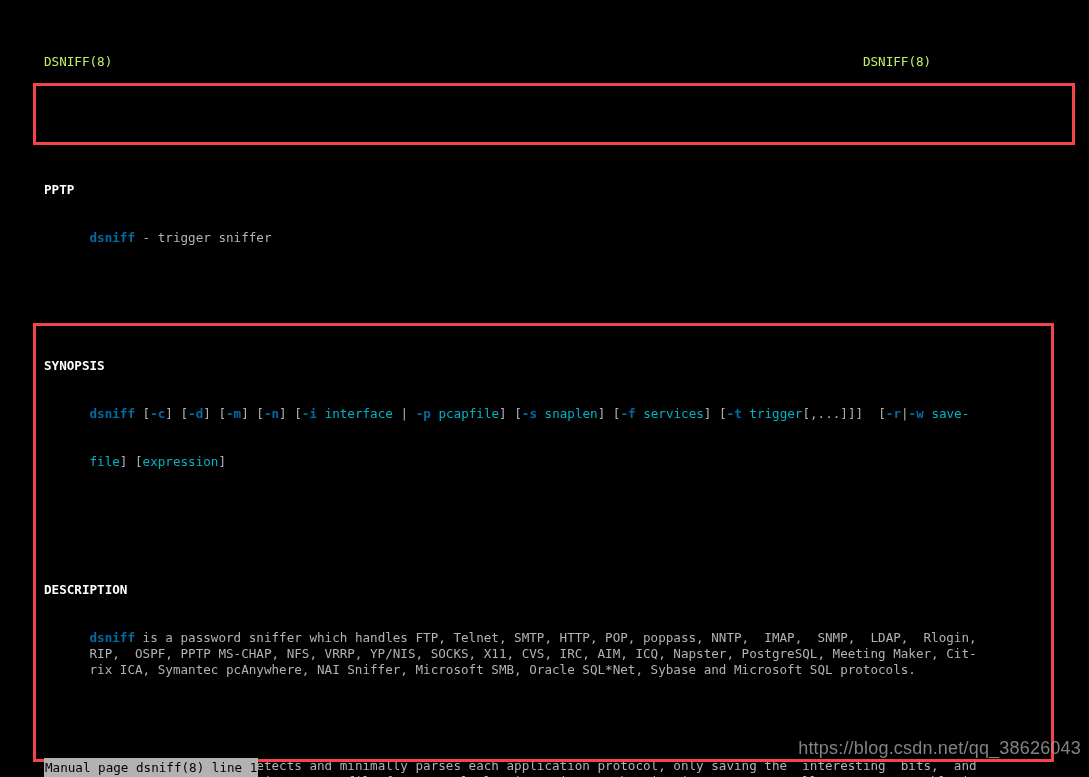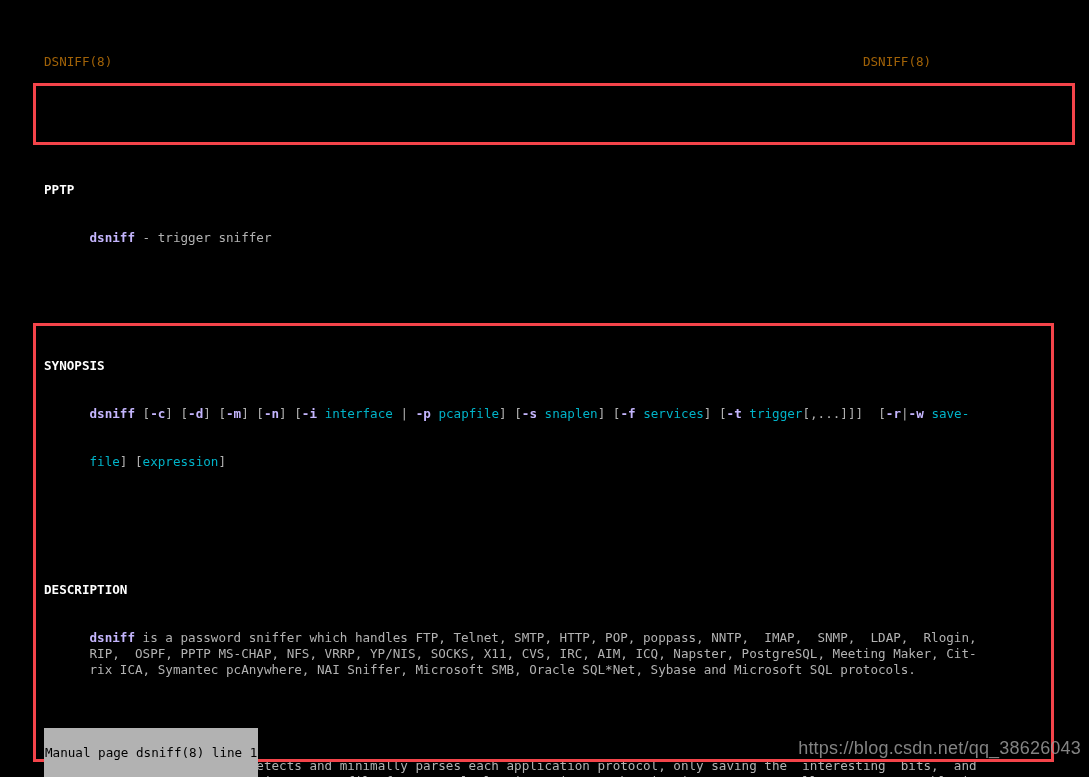--- a/index.html
+++ b/index.html
@@ -36,28 +36,28 @@
     padding: 6px 0 0 0;
   }
   .line {
     height: 16px;
     white-space: pre;
     padding-left: 44px;
     color: #b2b2b2;
   }
   .line.blank { color: transparent; }
   .hdr {
-    color: #a16207;
+    color: #bef264;
   }
   .sect {
     color: #ffffff;
     font-weight: bold;
   }
   b, .bold {
-    color: #c4b5fd;
+    color: #0369a1;
     font-weight: bold;
   }
   .cy {
     color: #00b3c8;
   }
   .dim { color: #b2b2b2; }
 
   
   .redbox {
     position: absolute;
@@ -95,21 +95,21 @@
   .statusbar {
     position: absolute;
     left: 44px;
     bottom: 0px;
     height: 17px;
     line-height: 17px;
     background: #b2b2b2;
     color: #000000;
     font-family: "DejaVu Sans Mono", "Liberation Mono", monospace;
     font-size: 12.6px;
-    padding: 16px 1px;
+    padding: 1px 1px;
     white-space: pre;
   }
 </style>
 </head>
 <body>
 
 <div id="terminal">
 
   <div class="man-page">
     

